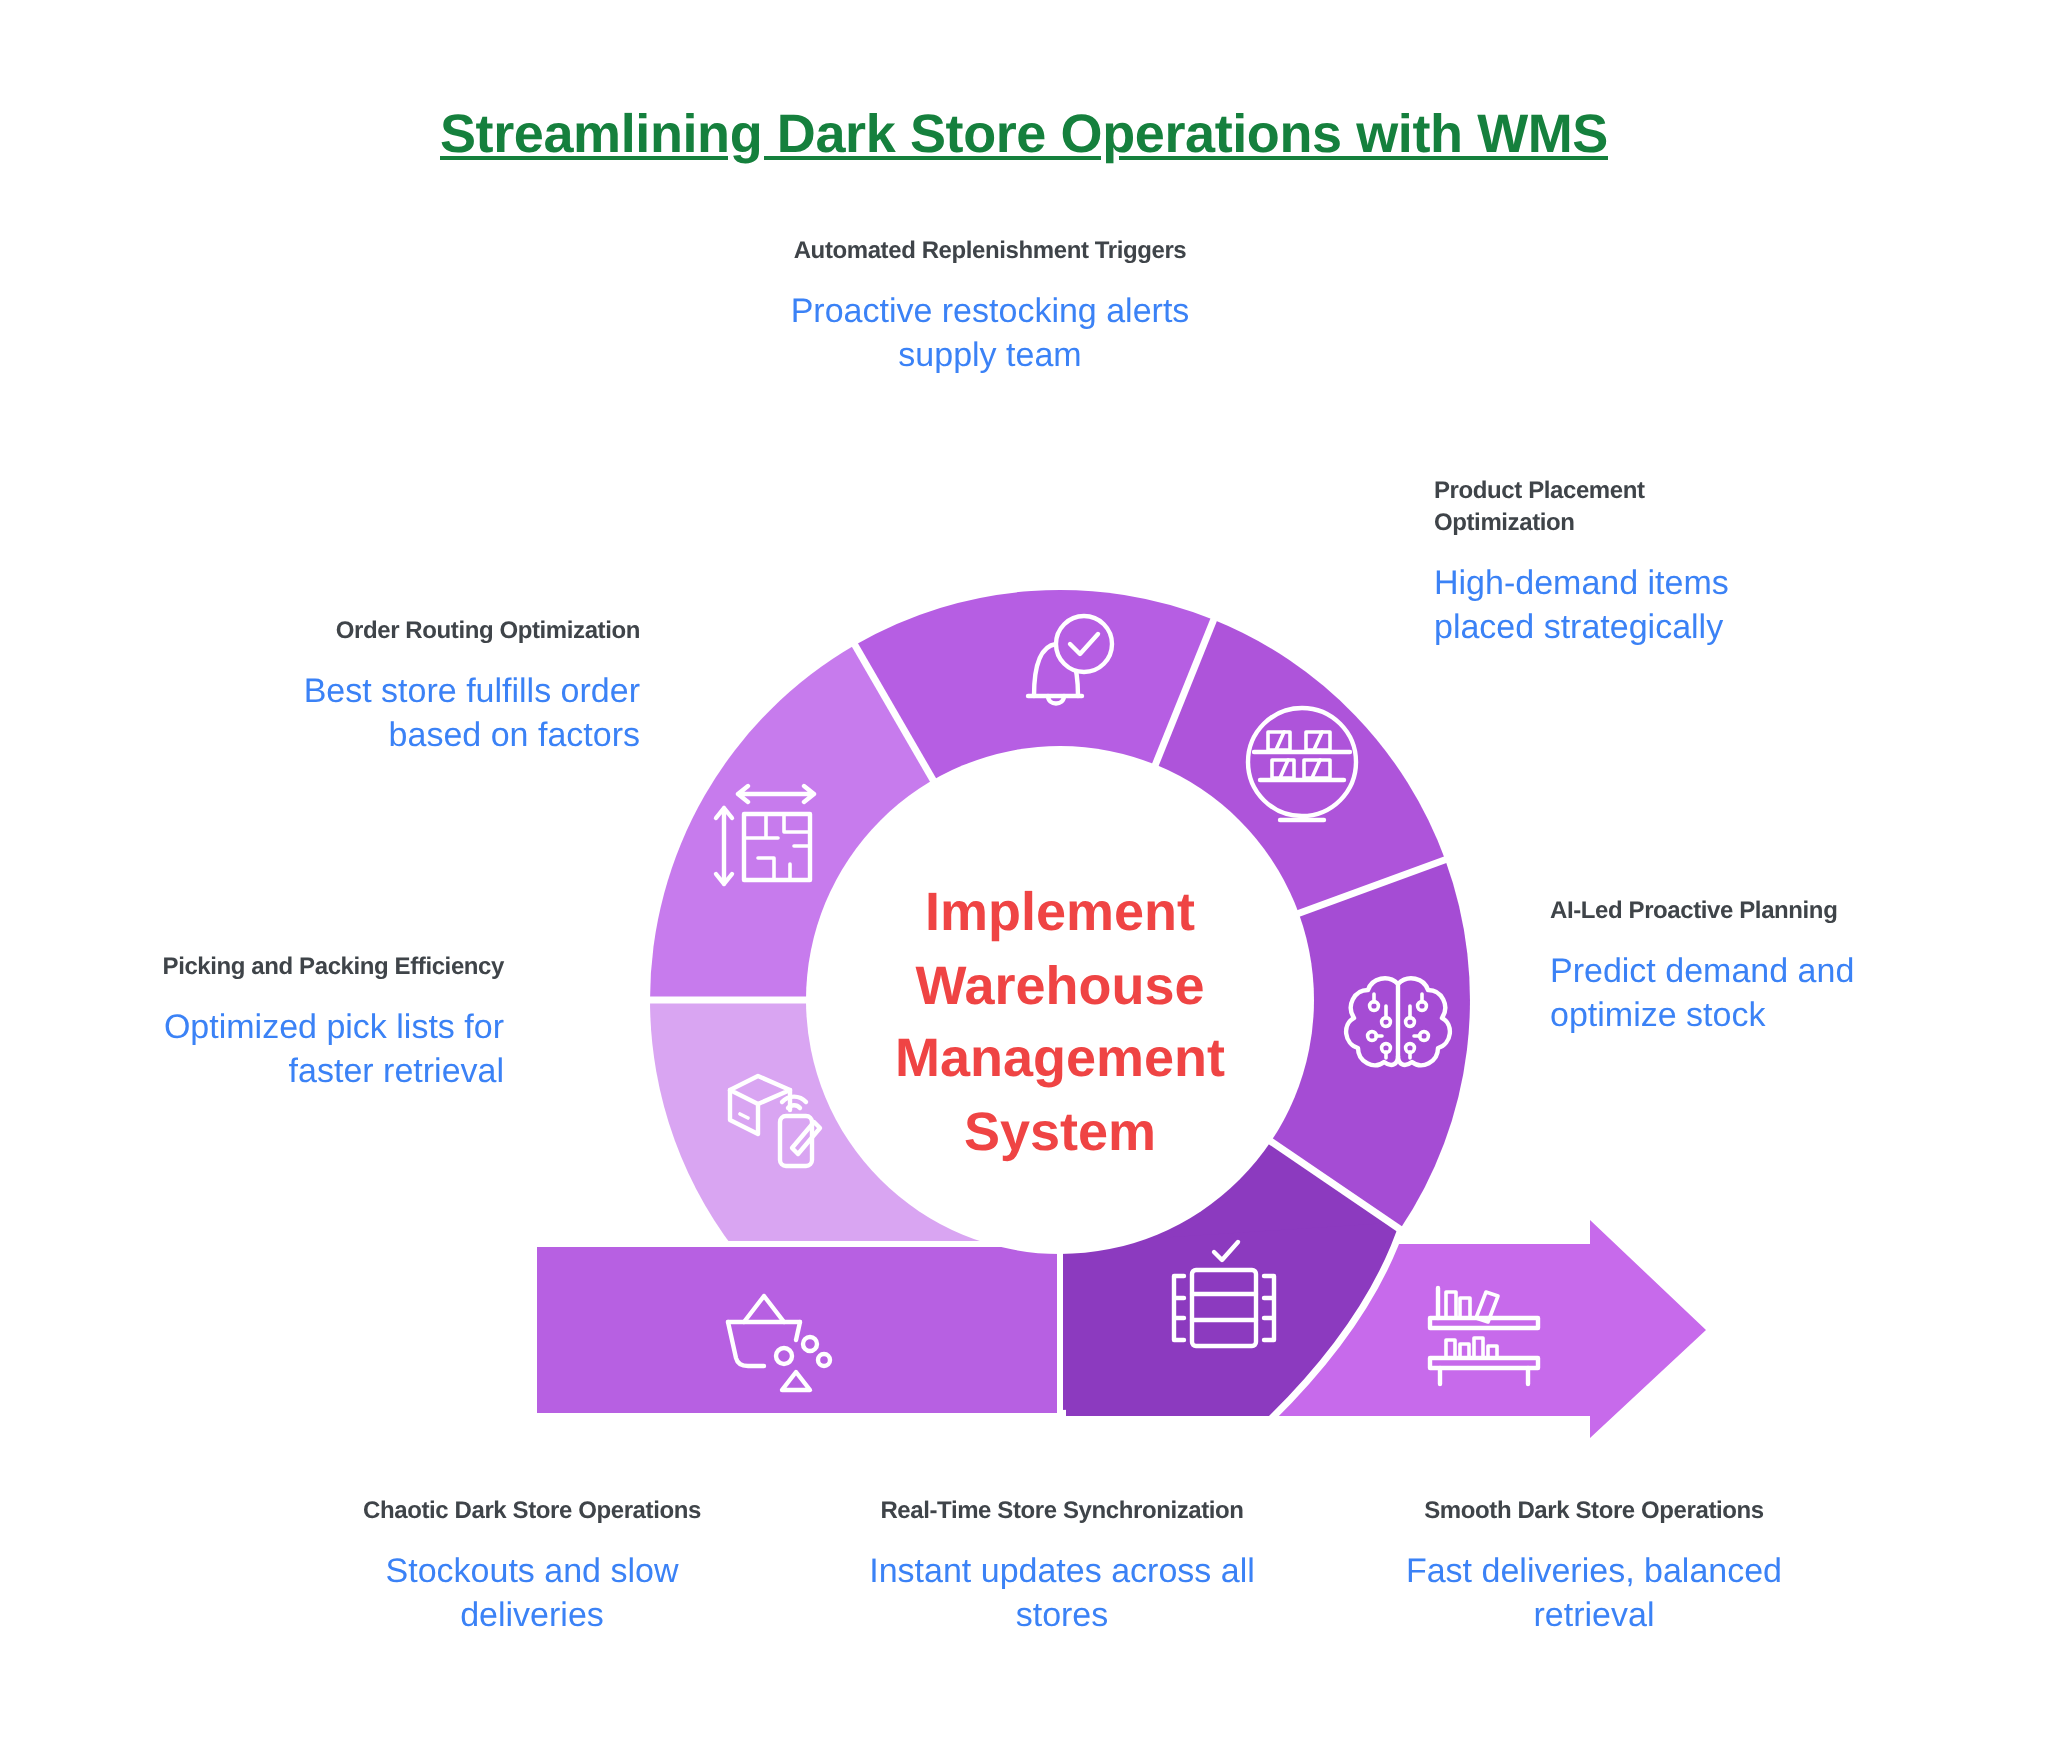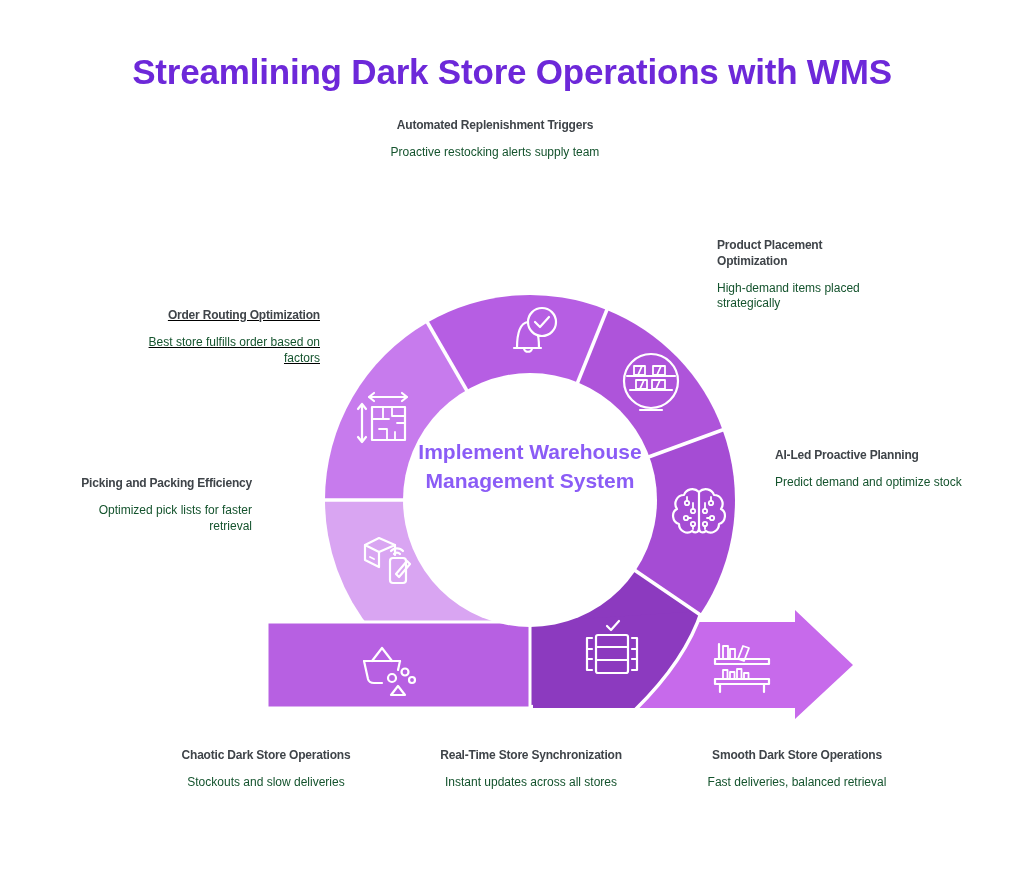--- a/index.html
+++ b/index.html
@@ -1,27 +1,27 @@
 <!DOCTYPE html>
 <html><head>
 <meta charset="utf-8">
 <style>
   html,body{margin:0;padding:0;background:#ffffff;}
   body{width:1024px;height:877px;position:relative;overflow:hidden;
        font-family:"Liberation Sans", sans-serif;}
   .stage-wrap{position:absolute;width:1024px;height:877px;top:0;left:0;}
   .title{position:absolute;left:0;right:0;top:52px;text-align:center;
-         font-size:35px;font-weight:700;color:#6d28d9;letter-spacing:-0.2px;}
+         font-size:27px;font-weight:700;color:#15803d;letter-spacing:-0.2px;text-decoration:underline;}
   .block{position:absolute;}
   .block h3{margin:0;font-size:12px;font-weight:700;color:#3f4449;
             line-height:1.32;letter-spacing:-0.2px;}
-  .block p{margin:11px 0 0 0;font-size:12px;color:#14532d;line-height:1.32;}
+  .block p{margin:11px 0 0 0;font-size:17px;color:#3b82f6;line-height:1.32;}
   .align-c{text-align:center;} .align-l{text-align:left;} .align-r{text-align:right;}
   .center-label{position:absolute;left:400px;top:438px;width:260px;text-align:center;
-                font-size:21px;font-weight:700;color:#8b5cf6;line-height:1.36;}
+                font-size:27px;font-weight:700;color:#ef4444;line-height:1.36;}
   svg{position:absolute;top:0;left:0;}
   .icon{stroke:#ffffff;fill:none;stroke-width:2.2;stroke-linecap:round;stroke-linejoin:round;}
   .thin{stroke-width:1.8;}
 </style>
 </head>
 <body>
 
 <div class="stage-wrap">
 
   <svg width="1024" height="877" viewBox="0 0 1024 877">
@@ -157,21 +157,21 @@
   <div class="block align-l" style="left:717px;top:238px;width:165px;">
     <h3>Product Placement Optimization</h3>
     <p>High-demand items placed strategically</p>
   </div>
 
   <div class="block align-l" style="left:775px;top:448px;width:195px;">
     <h3>AI-Led Proactive Planning</h3>
     <p>Predict demand and optimize stock</p>
   </div>
 
-  <div class="block align-r" style="left:120px;top:308px;width:200px;text-decoration:underline;">
+  <div class="block align-r" style="left:120px;top:308px;width:200px;">
     <h3>Order Routing Optimization</h3>
     <p>Best store fulfills order based on factors</p>
   </div>
 
   <div class="block align-r" style="left:60px;top:476px;width:192px;">
     <h3>Picking and Packing Efficiency</h3>
     <p>Optimized pick lists for faster retrieval</p>
   </div>
 
   <div class="block align-c" style="left:156px;top:748px;width:220px;">

